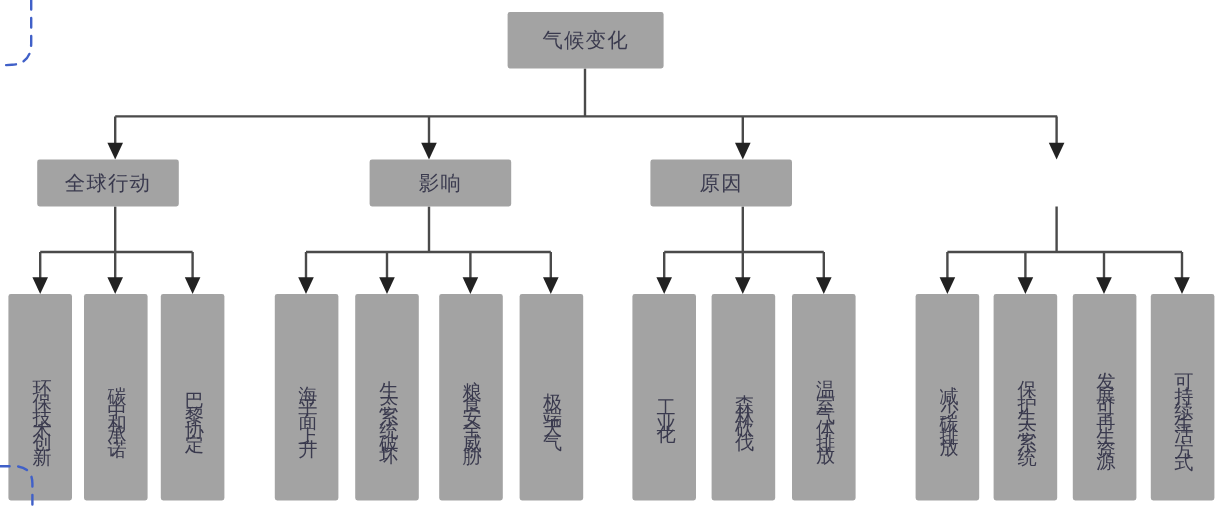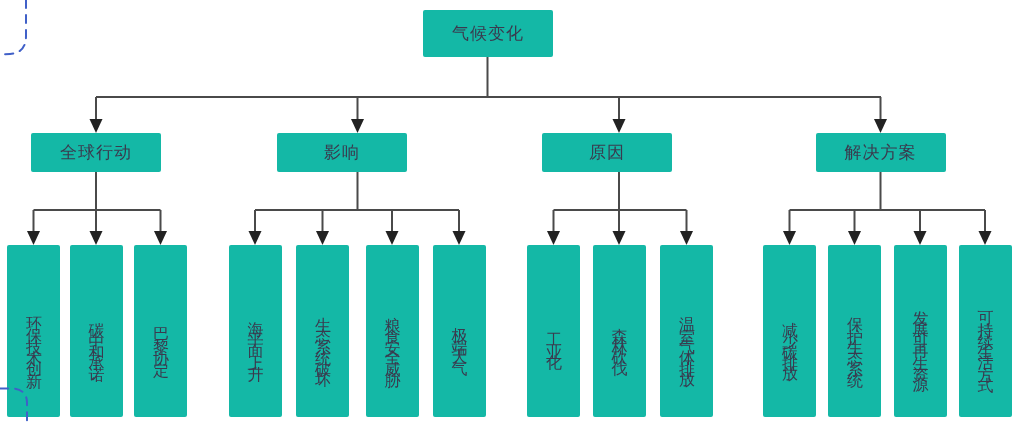--- a/index.html
+++ b/index.html
@@ -18,35 +18,35 @@
     position: absolute;
     left: 0; top: 0;
     width: 1017px;
     height: 426px;
     pointer-events: none;
   }
   svg.layer.above { z-index: 5; }
 
   .node {
     position: absolute;
-    background: #14b8a6;
+    background: #a3a3a3;
     color: #3a3a4e;
     display: flex;
     align-items: center;
     justify-content: center;
     border-radius: 2px;
     z-index: 2;
   }
   .node.h { font-size: 17px; letter-spacing: 1px; }
 
   .node.root  { left: 423px;   top: 10px;  width: 130px; height: 47px; }
 
-  .node.branch { top: 133px; height: 39px; width: 130px; }
+  .node.branch { top: 133px; height: 39px; width: 118px; }
   .node.b0 { left: 31px; }
-  .node.b1 { left: 277px; }
+  .node.b1 { left: 308px; }
   .node.b2 { left: 542px; }
   .node.b3 { left: 815.5px; }
 
   .node.leaf { top: 245px; height: 172px; width: 53px; }
   .node.leaf .vtext {
     writing-mode: vertical-rl;
     text-orientation: upright;
     font-size: 16px;
     letter-spacing: 11px;
     margin-bottom: -11px; 
@@ -105,23 +105,20 @@
 
   <div class="node branch b0 h">
     <span>全球行动</span>
   </div>
   <div class="node branch b1 h">
     <span>影响</span>
   </div>
   <div class="node branch b2 h">
     <span>原因</span>
   </div>
-  <div class="node branch b3 h">
-    <span>解决方案</span>
-  </div>
 
   <div class="node leaf g0a">
     <span class="vtext">环保技术创新</span>
   </div>
   <div class="node leaf g0b">
     <span class="vtext">碳中和承诺</span>
   </div>
   <div class="node leaf g0c">
     <span class="vtext">巴黎协定</span>
   </div>

